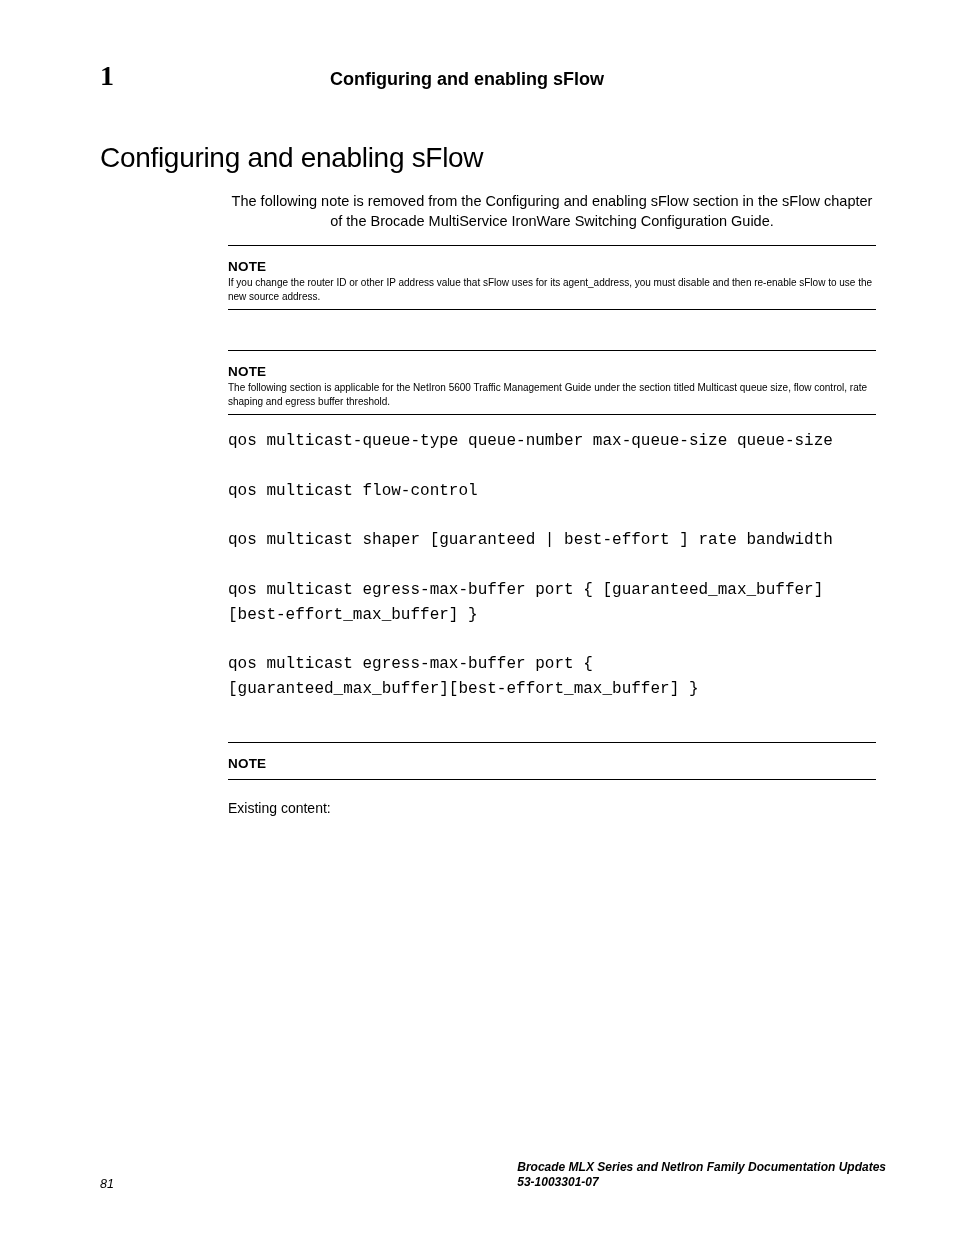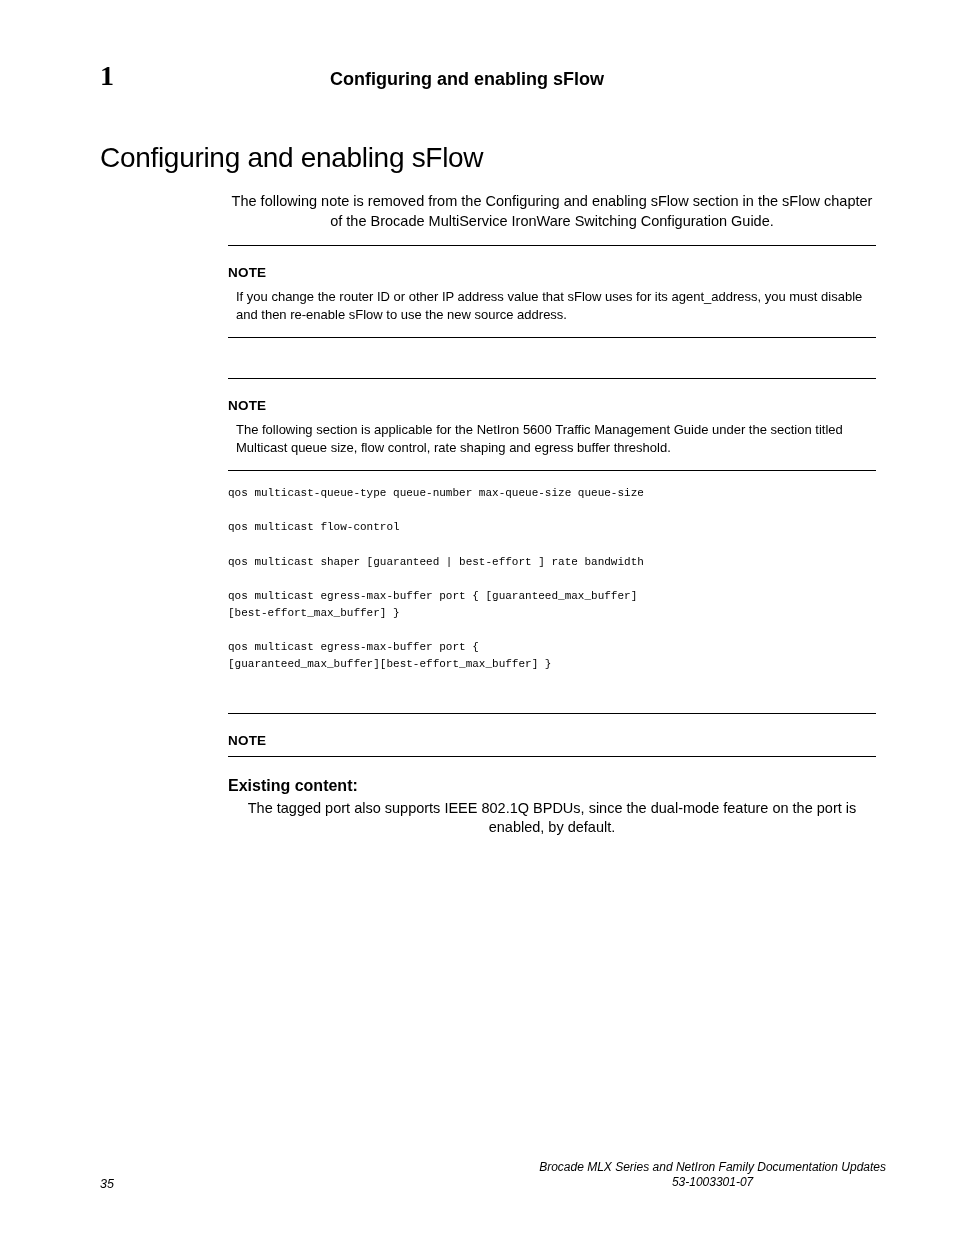--- a/index.html
+++ b/index.html
@@ -59,56 +59,57 @@
     padding: 4px 0 6px 0;
     margin-bottom: 40px;
   }
   .note-block.no-bottom-space {
     margin-bottom: 14px;
   }
   .note-label {
     font-weight: bold;
     font-size: 13.5px;
     letter-spacing: 0.2px;
-    margin: 15px 0 2px 0;
+    margin: 9px 0 2px 0;
   }
   .note-body {
-    font-size: 13px;
+    font-size: 10px;
     line-height: 1.35;
-    margin: 8px;
+    margin: 0;
   }
   .section-gap {
     margin-top: 28px;
   }
   .code-block {
     font-family: "Courier New", Courier, monospace;
-    font-size: 11px;
+    font-size: 16px;
     line-height: 1.55;
     white-space: pre-wrap;
     margin: 6px 0 40px 0;
   }
   .sub-label {
-    font-weight: 700;
-    font-size: 16px;
+    font-weight: 400;
+    font-size: 14px;
     margin: 20px 0 4px 0;
   }
   .footer {
     position: absolute;
     bottom: 44px;
     left: 100px;
     right: 68px;
     display: flex;
     justify-content: space-between;
     align-items: flex-end;
     font-size: 12px;
     font-style: italic;
   }
   .footer-right {
-    text-align: center;
+    text-align: left;
     line-height: 1.3;
+    font-weight: bold;
   }
   .footer-left {
     font-style: italic;
     font-size: 12.5px;
   }
 </style>
 </head>
 <body>
 
 <div class="page">
@@ -143,24 +144,23 @@
 
 qos multicast egress-max-buffer port {
 [guaranteed_max_buffer][best-effort_max_buffer] }</div>
   </div>
 
   <div class="body-block">
     <div class="note-block no-bottom-space">
       <p class="note-label">NOTE</p>
     </div>
     <p class="sub-label">Existing content:</p>
-    <p class="para">The tagged port also supports IEEE 802.1Q BPDUs, since the dual-mode feature on the port is enabled, by default.</p>
   </div>
 
   <div class="footer">
-    <div class="footer-left">35</div>
+    <div class="footer-left">81</div>
     <div class="footer-right">
       <div>Brocade MLX Series and NetIron Family Documentation Updates</div>
       <div>53-1003301-07</div>
     </div>
   </div>
 
 </div>
 
 </body></html>

